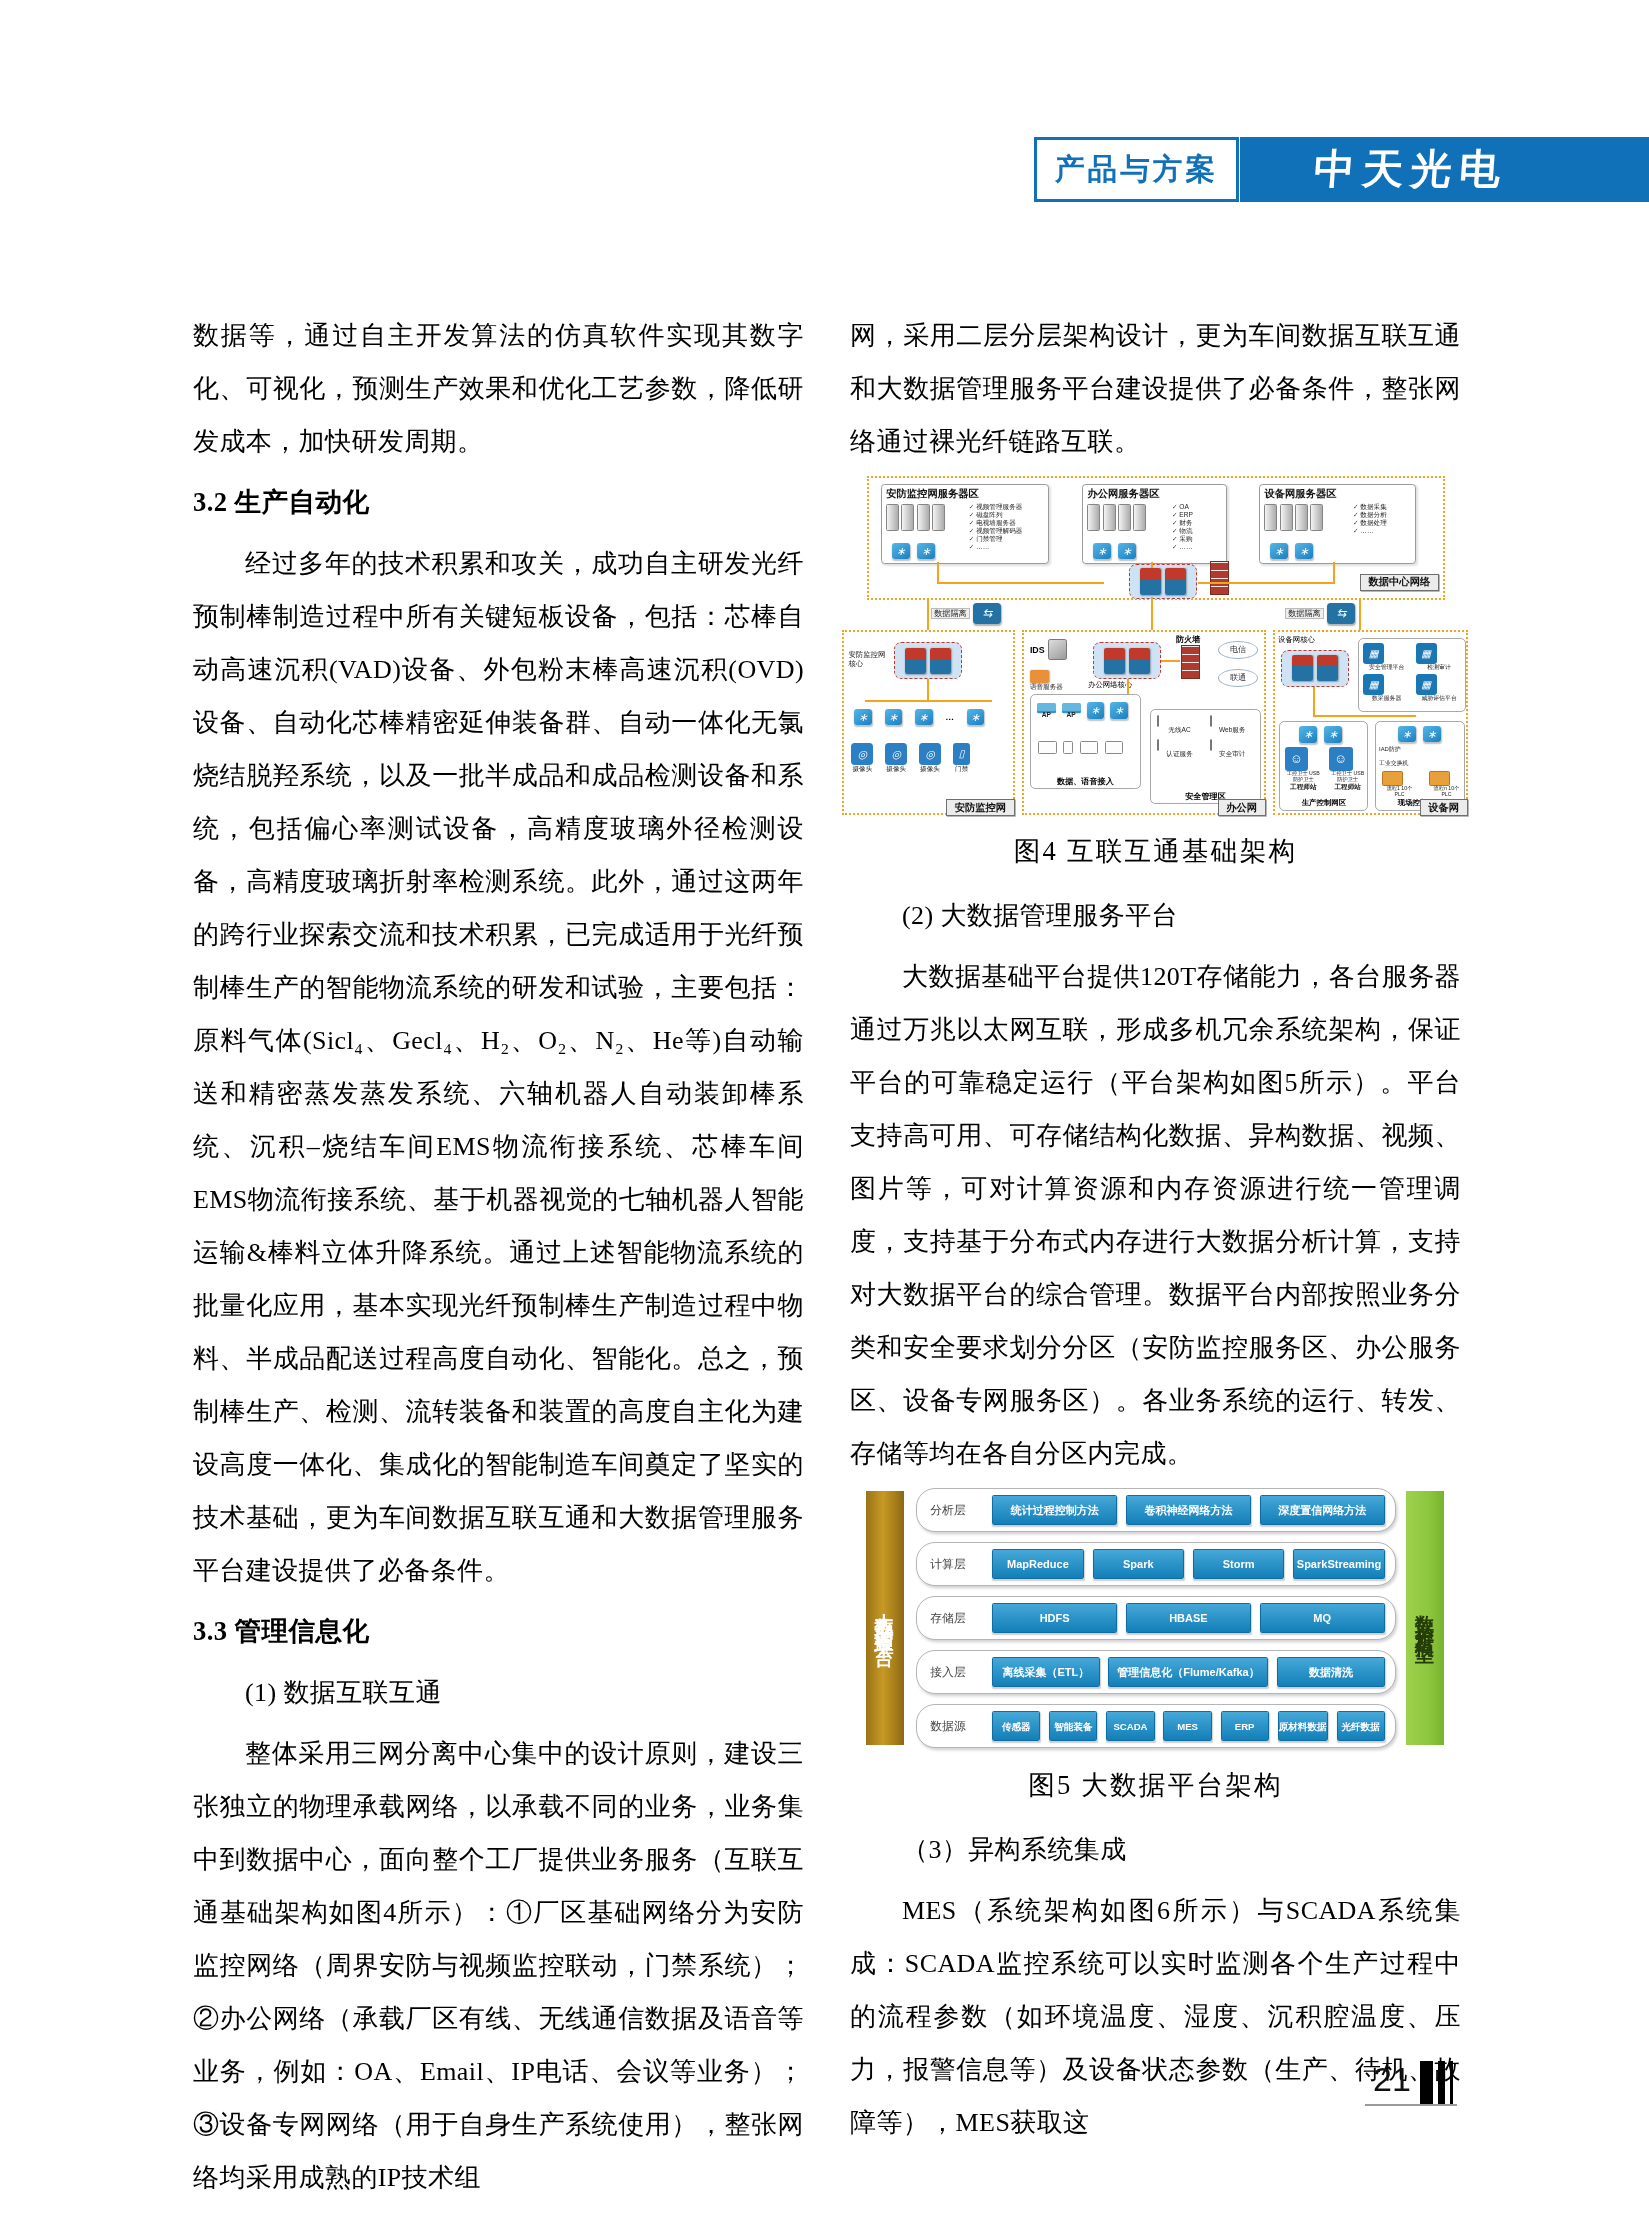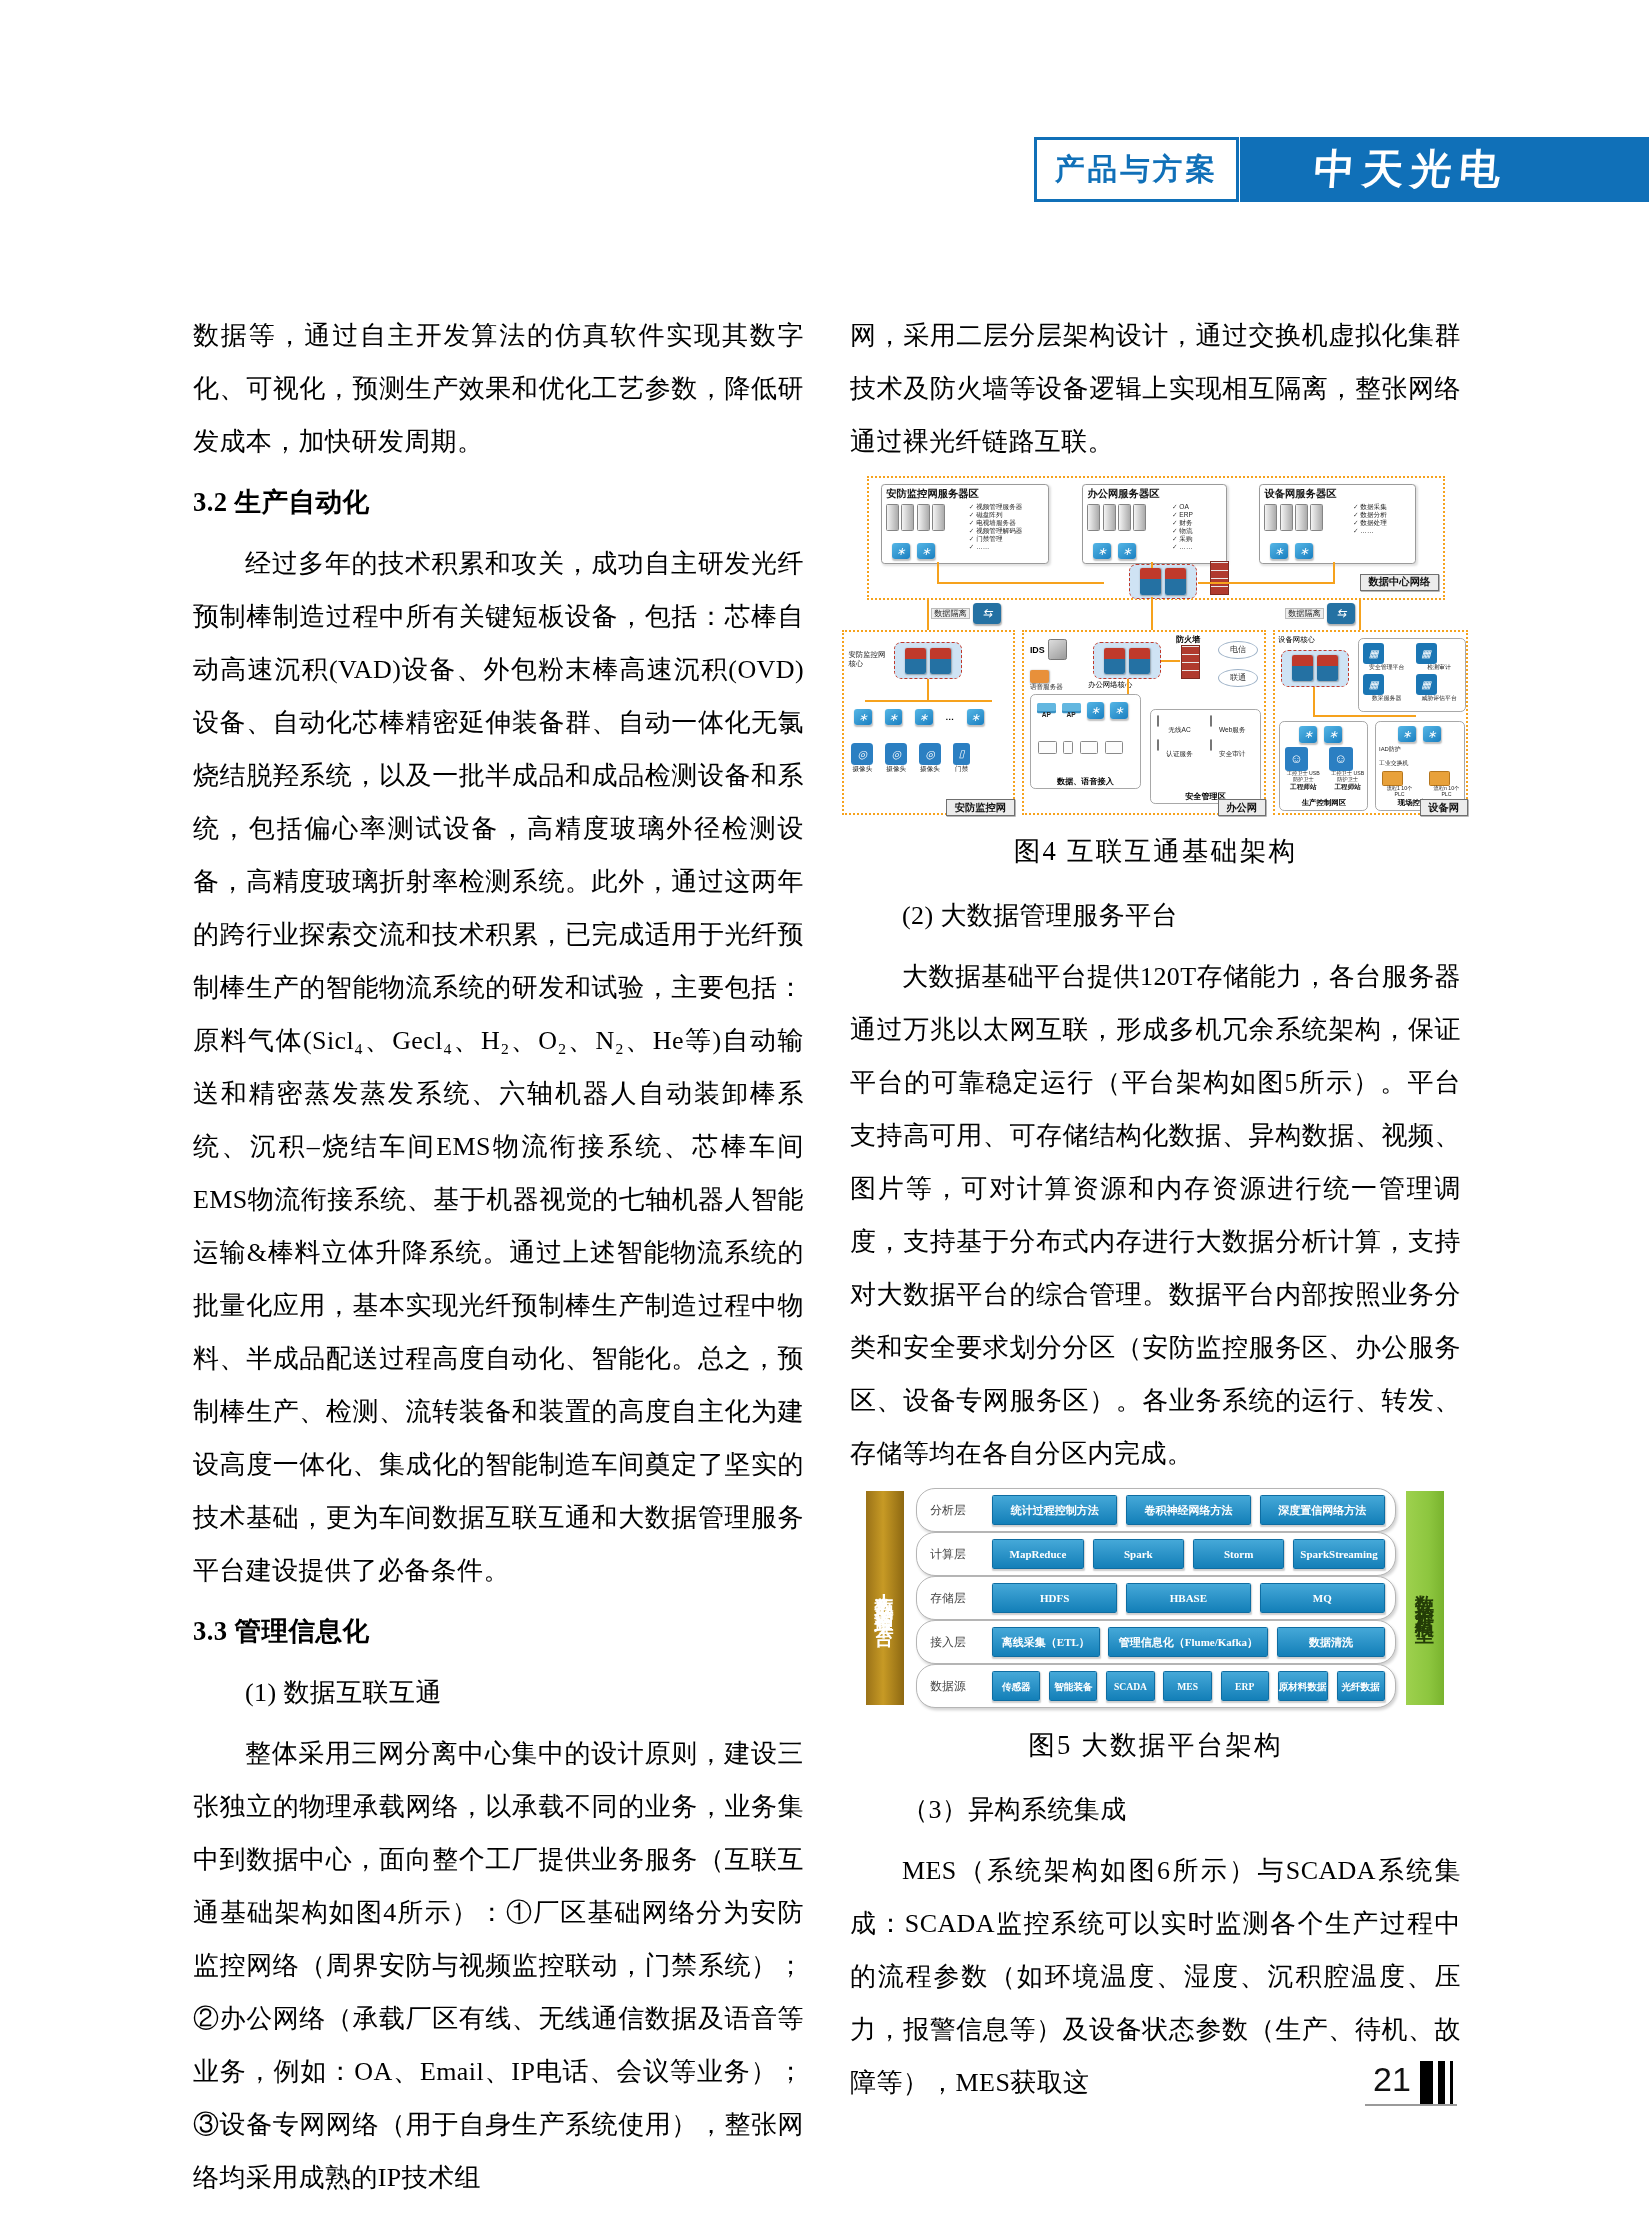--- a/index.html
+++ b/index.html
@@ -71,21 +71,21 @@
   .person::after{content:"☺";}
   .pic{width:20.7px;height:20.7px;background:#1b76b4;border-radius:3px;color:#fff;display:flex;
        align-items:center;justify-content:center;font-size:10.3px;}
   .pic::after{content:"▦";}
   .gray3d{width:17.7px;height:19px;background:linear-gradient(145deg,#ddd,#9b9b9b);border:0.7px solid #777;border-radius:2.2px;}
   .orangeSrv{width:19px;height:13.3px;background:#e8903a;border-radius:2.2px;box-shadow:0.7px 0.7px 1.5px rgba(0,0,0,.3);}
   .ln{position:absolute;background:#f6a21d;}
   .plc{width:19px;height:13.3px;background:#e8a13a;border:0.7px solid #b5761d;border-radius:1.5px;}
 
   
-  .fig5{position:relative;width:627px;height:220px;margin:5.9px 0 0 0;font-family:Liberation Serif, serif;
+  .fig5{position:relative;width:627px;height:260px;margin:5.9px 0 0 0;font-family:Liberation Sans, sans-serif;
         text-align:left;letter-spacing:0;}
   .vbar{position:absolute;top:3px;bottom:3px;width:38px;display:flex;align-items:center;justify-content:center;
         writing-mode:vertical-rl;text-orientation:upright;font-size:19px;font-weight:bold;letter-spacing:5.9px;}
   .vbar-gold{left:23.6px;background:linear-gradient(90deg,#9a7218,#c79a25 45%,#8d6812);color:#fff;}
   .vbar-green{left:564px;background:linear-gradient(90deg,#9ed14e,#8dc63f 60%,#79b32e);color:#243d07;}
   .rows5{position:absolute;left:74px;top:0;width:480px;height:100%;display:flex;flex-direction:column;justify-content:space-between;}
   .row5{position:relative;height:44px;background:#fff;border:0.7px solid #b5b5b5;border-radius:19px;
         box-shadow:1.5px 2.2px 3px rgba(0,0,0,.18);display:flex;align-items:center;padding:0 10.3px 0 13.3px;box-sizing:border-box;gap:8.9px;}
   .row5 .rlab{width:53px;flex:none;font-size:11.8px;color:#444;}
   .bb{flex:1;height:28px;background:linear-gradient(#45a8d8,#137fb8);border:0.7px solid #0e6da2;border-radius:1.5px;
@@ -115,21 +115,21 @@
   <div class="col col-left">
     <p>数据等，通过自主开发算法的仿真软件实现其数字化、可视化，预测生产效果和优化工艺参数，降低研发成本，加快研发周期。</p>
     <p class="h2">3.2 生产自动化</p>
     <p class="ind">经过多年的技术积累和攻关，成功自主研发光纤预制棒制造过程中所有关键短板设备，包括：芯棒自动高速沉积(VAD)设备、外包粉末棒高速沉积(OVD)设备、自动化芯棒精密延伸装备群、自动一体化无氯烧结脱羟系统，以及一批半成品和成品检测设备和系统，包括偏心率测试设备，高精度玻璃外径检测设备，高精度玻璃折射率检测系统。此外，通过这两年的跨行业探索交流和技术积累，已完成适用于光纤预制棒生产的智能物流系统的研发和试验，主要包括：原料气体(Sicl₄、Gecl₄、H₂、O₂、N₂、He等)自动输送和精密蒸发蒸发系统、六轴机器人自动装卸棒系统、沉积–烧结车间EMS物流衔接系统、芯棒车间EMS物流衔接系统、基于机器视觉的七轴机器人智能运输&amp;棒料立体升降系统。通过上述智能物流系统的批量化应用，基本实现光纤预制棒生产制造过程中物料、半成品配送过程高度自动化、智能化。总之，预制棒生产、检测、流转装备和装置的高度自主化为建设高度一体化、集成化的智能制造车间奠定了坚实的技术基础，更为车间数据互联互通和大数据管理服务平台建设提供了必备条件。</p>
     <p class="h2">3.3 管理信息化</p>
     <p class="ind">(1) 数据互联互通</p>
     <p class="ind">整体采用三网分离中心集中的设计原则，建设三张独立的物理承载网络，以承载不同的业务，业务集中到数据中心，面向整个工厂提供业务服务（互联互通基础架构如图4所示）：①厂区基础网络分为安防监控网络（周界安防与视频监控联动，门禁系统）；②办公网络（承载厂区有线、无线通信数据及语音等业务，例如：OA、Email、IP电话、会议等业务）；③设备专网网络（用于自身生产系统使用），整张网络均采用成熟的IP技术组</p>
   </div>
 
   <div class="col col-right">
-    <p>网，采用二层分层架构设计，通过交换机虚拟化集群技术及防火墙等设备逻辑上实现相互隔离，整张网络通过裸光纤链路互联。</p>
+    <p>网，采用二层分层架构设计，更为车间数据互联互通和大数据管理服务平台建设提供了必备条件，整张网络通过裸光纤链路互联。</p>
 
     <div class="fig4">
 
       <div class="dz" style="left:25px;top:0;width:578px;height:124px;">
 
         <div class="wbox" style="left:11.8px;top:5.9px;width:168px;height:80px;">
           <div class="ttl">安防监控网服务器区</div>
           <div class="srvrow">
             <i class="server"></i>
               <i class="server"></i>

